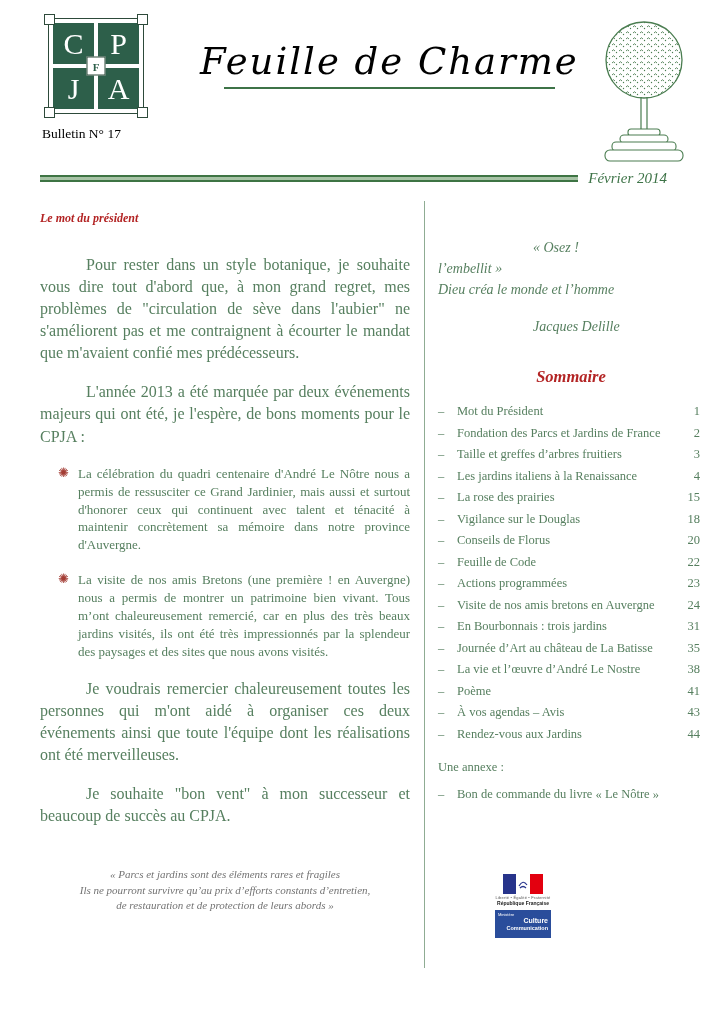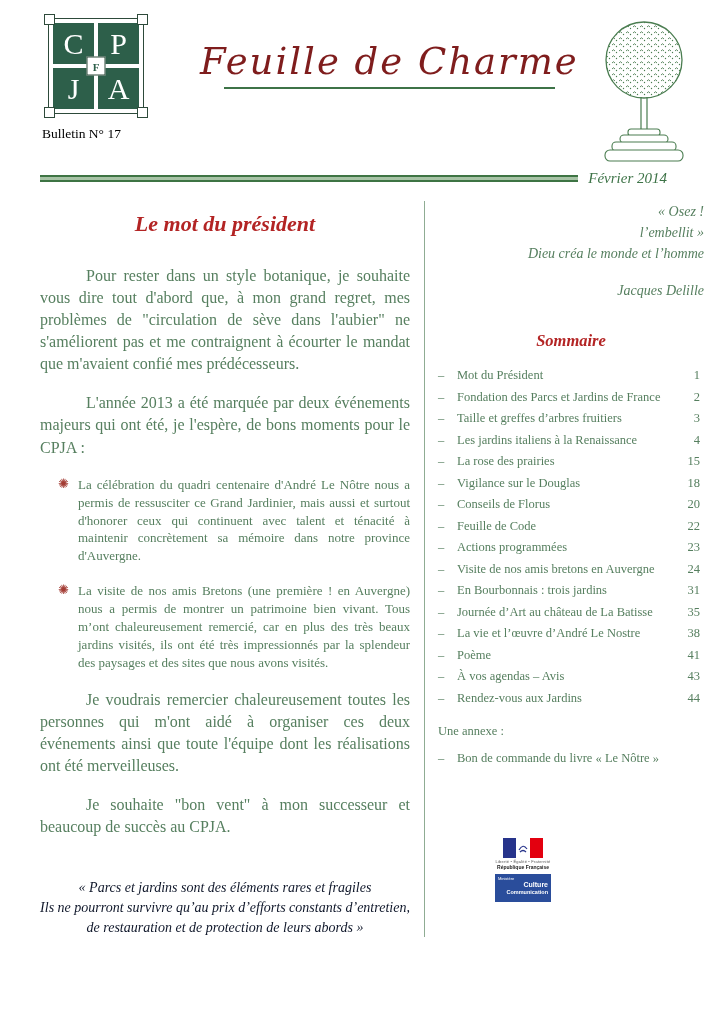--- a/index.html
+++ b/index.html
@@ -14,45 +14,45 @@
   .cpja-cell{background:#2d5f4a;color:#ffffff;display:flex;align-items:center;justify-content:center;
              font-size:30px;font-family:"Liberation Serif",serif;}
   .cpja-center{position:absolute;left:50%;top:50%;transform:translate(-50%,-50%);width:17px;height:17px;
                background:#ffffff;border:1px solid #2d4a3a;display:flex;align-items:center;justify-content:center;
                font-size:11px;color:#2d5f4a;font-weight:bold;}
   .cpja-corner{position:absolute;width:9px;height:9px;background:#ffffff;border:1px solid #2d4a3a;}
   .cpja-corner.tl{top:-5px;left:-5px}.cpja-corner.tr{top:-5px;right:-5px}
   .cpja-corner.bl{bottom:-5px;left:-5px}.cpja-corner.br{bottom:-5px;right:-5px}
   .bulletin{margin:12px 0 0 2px;font-size:13.5px;color:#000000;}
   .header-center{flex:1;text-align:center;padding-top:22px;}
-  .newsletter-title{font-family:"DejaVu Serif",serif;font-style:italic;font-size:37px;color:#7f1d1d;
+  .newsletter-title{font-family:"DejaVu Serif",serif;font-style:italic;font-size:37px;color:#000000;
                     letter-spacing:2px;white-space:nowrap;}
   .title-rule{height:2px;background:#3d7347;margin:4px 24px 9px 24px;}
   .newsletter-subtitle{font-size:21px;font-weight:bold;color:#2f6a3a;letter-spacing:1px;white-space:nowrap;}
   .header-right{width:130px;flex:none;text-align:center;}
   
   .rule-row{display:flex;align-items:center;padding:0 57px 0 40px;margin-top:2px;}
   .double-rule{flex:1;height:3px;border-top:2px solid #3e7444;border-bottom:2px solid #3e7444;background:#a7c3a6;}
   .issue-date{margin-left:10px;font-style:italic;font-size:15px;color:#3d7347;white-space:nowrap;}
   
   .content{display:flex;margin:14px 20px 0 40px;}
   .col-left{width:384px;flex:none;padding-right:14px;box-sizing:border-box;}
   .col-right{flex:1;border-left:1px solid #8fac93;padding-left:13px;padding-bottom:30px;}
   
-  .president-heading{margin:10px 0 28px 0;text-align:center;font-size:22px;font-weight:bold;
+  .president-heading{margin:10px 0 28px 0;text-align:left;font-size:12px;font-weight:bold;
                      font-style:italic;color:#b32424;}
   .body-par{margin:0 0 17px 0;font-size:16px;line-height:1.38;text-align:justify;text-indent:46px;}
   .bullet-list{margin:0 0 0 18px;padding:0;list-style:none;}
   .bullet-item{display:flex;margin:0 0 17px 0;font-size:13px;line-height:1.38;text-align:justify;}
   .bullet-glyph{flex:none;width:20px;color:#a33c34;font-size:13px;line-height:1.3;}
   .bullet-text{flex:1;}
   .signature{margin:22px 30px 0 0;text-align:right;font-size:13px;}
-  .footer-quote{margin-top:40px;text-align:center;font-style:italic;font-size:14px;line-height:1.4;color:#0f172a;}
-  
-  .epigraph{font-style:italic;font-size:14px;line-height:1.5;text-align:right;}
+  .footer-quote{margin-top:40px;text-align:center;font-style:italic;font-size:11px;line-height:1.4;color:#737373;}
+  
+  .epigraph{margin-top:36px;font-style:italic;font-size:14px;line-height:1.5;}
   .epigraph-l1{margin-left:95px;}
   .epigraph-author{margin:16px 0 0 95px;font-style:italic;font-size:14px;}
   .sommaire-title{margin:30px 0 18px 0;text-align:center;font-size:16.5px;font-weight:bold;
                   font-style:italic;color:#b32424;}
   .toc-row{display:flex;font-size:12.5px;margin-bottom:9px;line-height:1.0;}
   .toc-dash{flex:none;width:19px;}
   .toc-label{flex:1;}
   .toc-page{flex:none;width:26px;text-align:right;padding-right:4px;}
   .annex-heading{margin-top:20px;font-size:12.5px;}
   .annex-row{display:flex;font-size:12.5px;margin-top:12px;}

